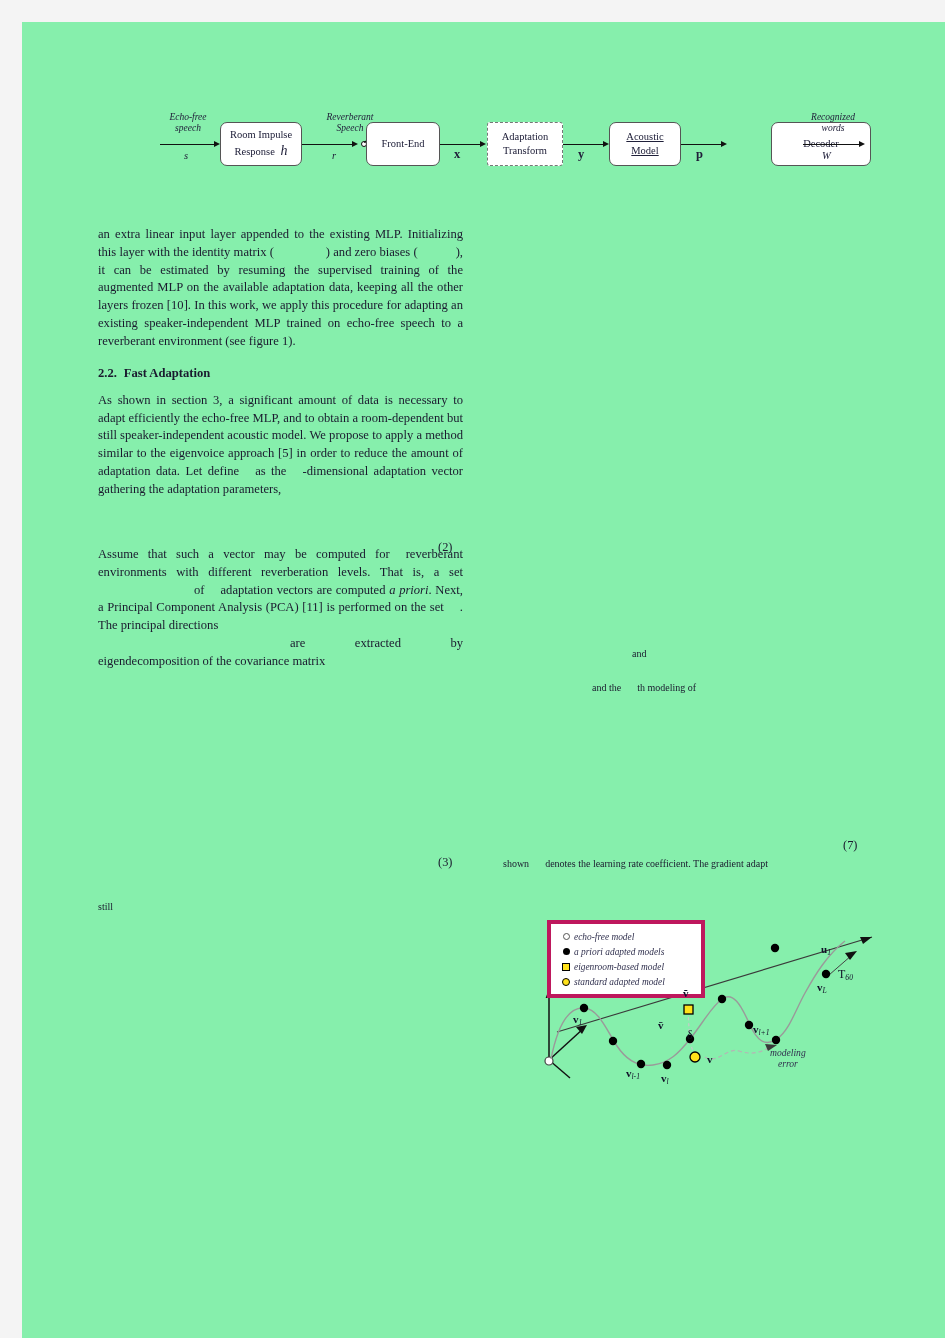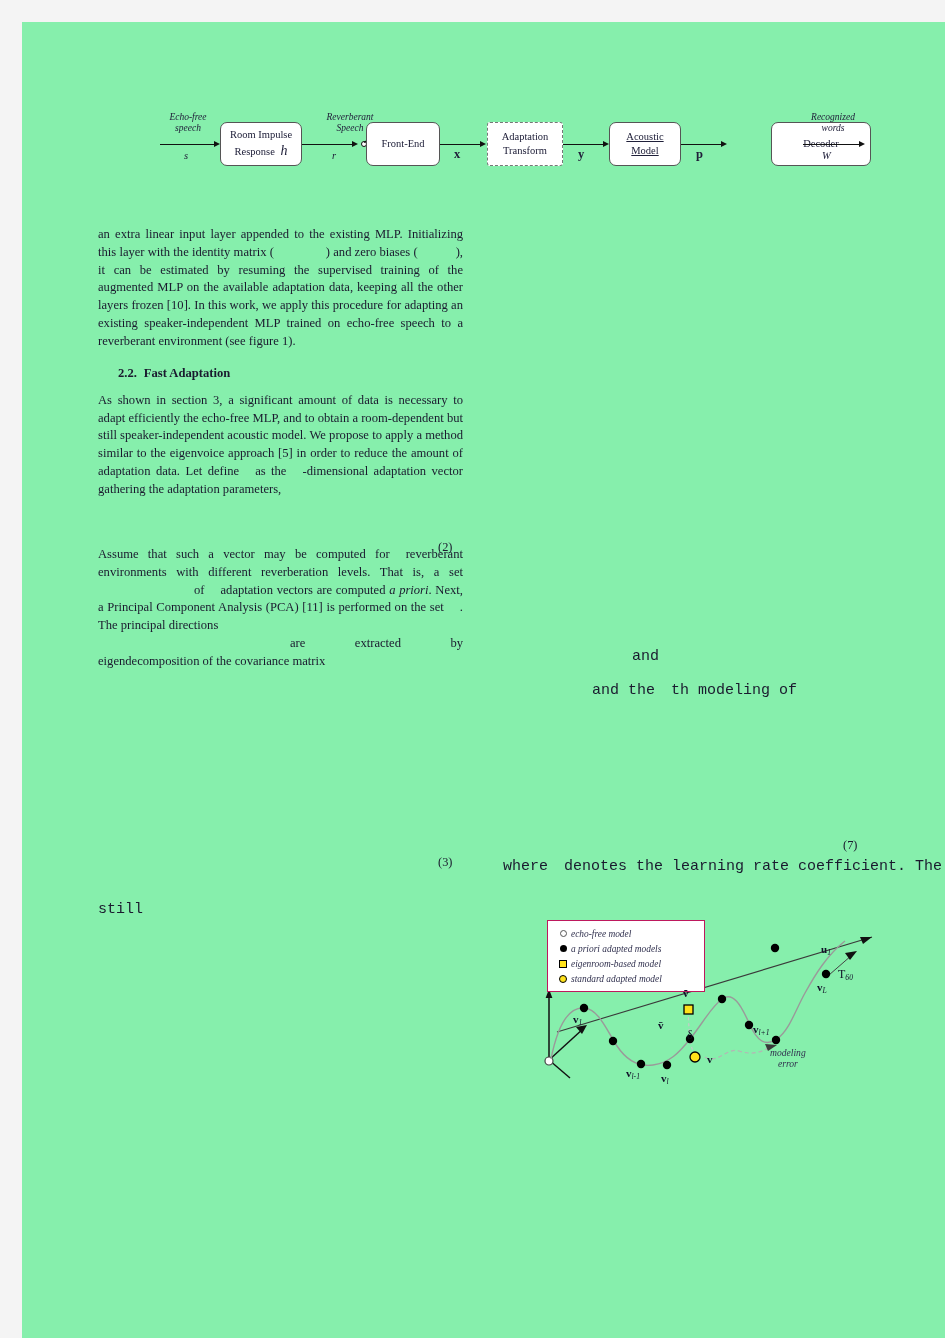--- a/index.html
+++ b/index.html
@@ -125,41 +125,40 @@
   .gap-m { display: inline-block; width: 52px; }
   .gap-xs { display: inline-block; width: 16px; }
   .gap-l { display: inline-block; width: 96px; }
   .eqnum {
     position: absolute;
     font-size: 12.4px;
     color: #1a1a2e;
   }
   .frag {
     position: absolute;
-    font-size: 15px;
+    font-size: 10px;
     color: #1a1a2e;
     white-space: nowrap;
-    font-family: Liberation Mono, monospace;
   }
 
   
   .fig2 {
     position: absolute;
     left: 505px;
     top: 893px;
     width: 380px;
     height: 185px;
   }
   .legendbox {
     position: absolute;
     left: 20px;
     top: 5px;
     width: 158px;
     box-sizing: border-box;
-    border: 1px solid #be185d;
+    border: 4px solid #be185d;
     background: #fff;
     padding: 5px 7px 5px 7px;
   }
   .legrow {
     display: flex;
     align-items: center;
     height: 15px;
     font-family: "Liberation Serif", serif;
     font-style: italic;
     font-size: 9.4px;
@@ -251,39 +250,39 @@
     <div class="arrowhead" style="left:727px; top:46.5px;"></div>
     <div class="cap-it" style="left:658px; top:18px; width:86px;font-style:italic;">Recognized
 words</div>
     <div class="sig" style="left:690px; top:56px;">W</div>
   </div>
 
 
   <div class="col" style="left:76px; top:204px;">
     <p><span>an extra linear input layer appended to the existing MLP. Initializing this layer with the identity matrix (</span><span class="gap-m"></span><span>) and zero biases (</span><span class="gap-s"></span><span>), it can be estimated by resuming the supervised training of the augmented MLP on the available adaptation data, keeping all the other layers frozen [10]. In this work, we apply this procedure for adapting an existing speaker-independent MLP trained on echo-free speech to a reverberant environment (see figure 1).</span></p>
 
-    <div class="sechead" style="margin-top:1.1em;margin-left:20px;">
+    <div class="sechead" style="margin-top:1.1em;">
       <span class="num">2.2.</span><span>Fast Adaptation</span>
     </div>
 
     <p style="margin-top:0.75em;"><span>As shown in section 3, a significant amount of data is necessary to adapt efficiently the echo-free MLP, and to obtain a room-dependent but still speaker-independent acoustic model. We propose to apply a method similar to the eigenvoice approach [5] in order to reduce the amount of adaptation data. Let define</span><span class="gap-xs"></span><span>as the</span><span class="gap-xs"></span><span>-dimensional adaptation vector gathering the adaptation parameters,</span></p>
 
     <div style="height:40px;"></div>
 
     <p><span>Assume that such a vector may be computed for</span><span class="gap-xs"></span><span>reverberant environments with different reverberation levels. That is, a set</span><span class="gap-l"></span><span>of</span><span class="gap-xs"></span><span>adaptation vectors are computed</span> <i>a priori</i><span>. Next, a Principal Component Analysis (PCA) [11] is performed on the set</span><span class="gap-xs"></span><span>. The principal directions</span><br><span class="gap-l"></span><span class="gap-l"></span><span>are extracted by eigendecomposition of the covariance matrix</span></p>
   </div>
 
   <div class="eqnum" style="left:416px; top:518px;">(2)</div>
   <div class="eqnum" style="left:416px; top:833px;">(3)</div>
   <div class="frag" style="left:76px; top:879px;">still</div>
 
   <div class="frag" style="left:610px; top:626px;">and</div>
   <div class="frag" style="left:570px; top:660px;"><span>and the</span><span class="gap-xs"></span><span>th modeling of</span></div>
   <div class="eqnum" style="left:821px; top:816px;">(7)</div>
-  <div class="frag" style="left:481px; top:836px;"><span>where</span><span class="gap-xs"></span><span>denotes the learning rate coefficient. The gradient adapt</span></div>
+  <div class="frag" style="left:481px; top:836px;"><span>shown</span><span class="gap-xs"></span><span>denotes the learning rate coefficient. The gradient adapt</span></div>
 
   <div class="fig2">
 
     <svg width="380" height="185" viewBox="0 0 380 185" style="position:absolute;left:0;top:0;">
 
       <line x1="30" y1="117" x2="345" y2="22" stroke="#3a3a3a" stroke-width="1.1"></line>
 
       <polygon points="345,22 333,22 336,29" fill="#111"></polygon>
 
       <line x1="22" y1="145" x2="22" y2="78" stroke="#111" stroke-width="1.5"></line>

